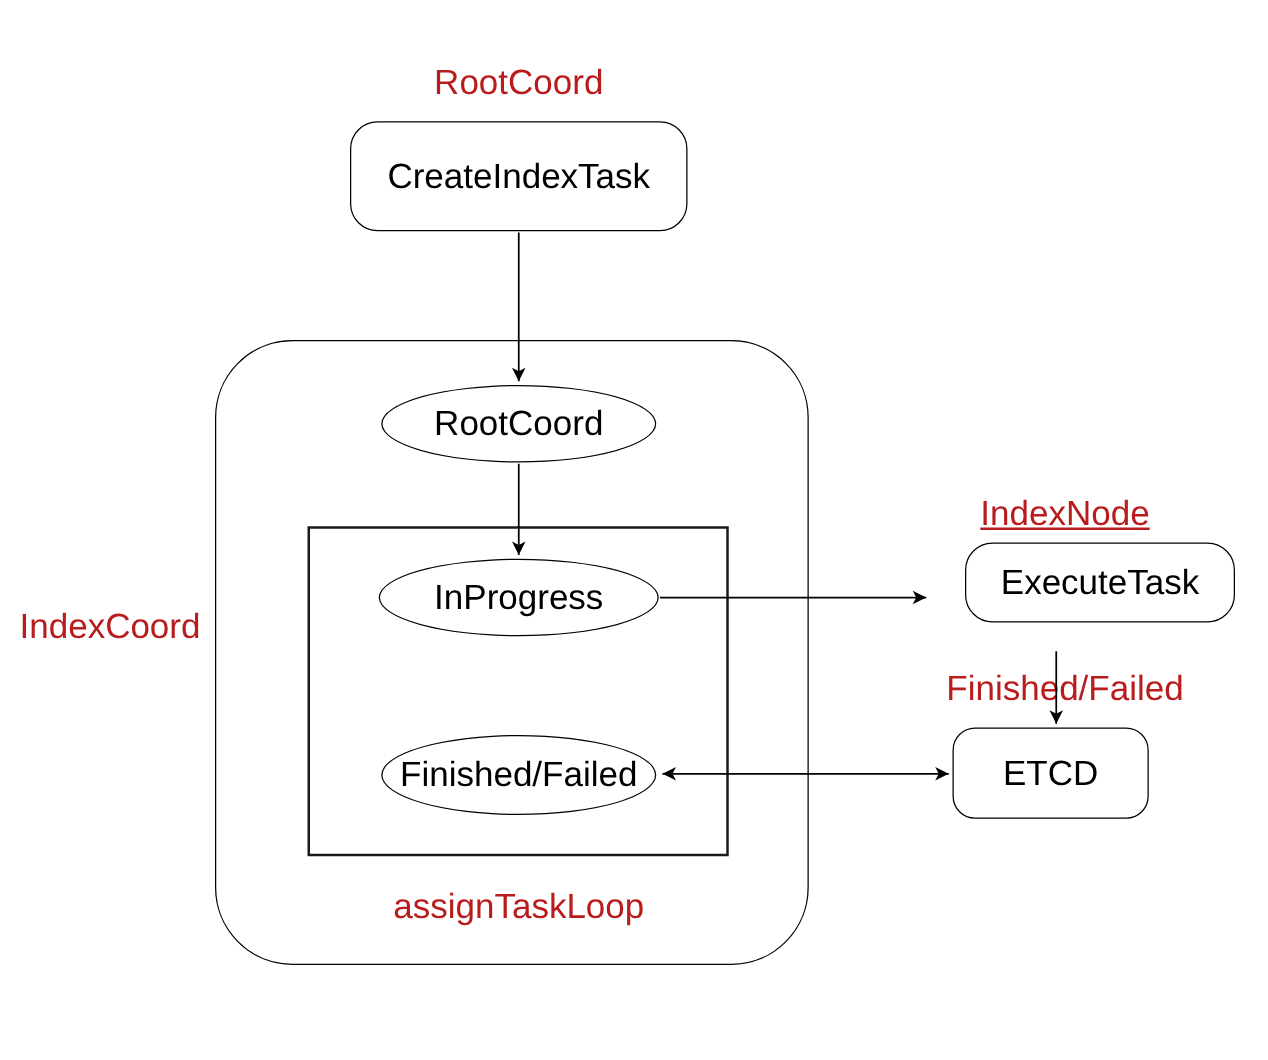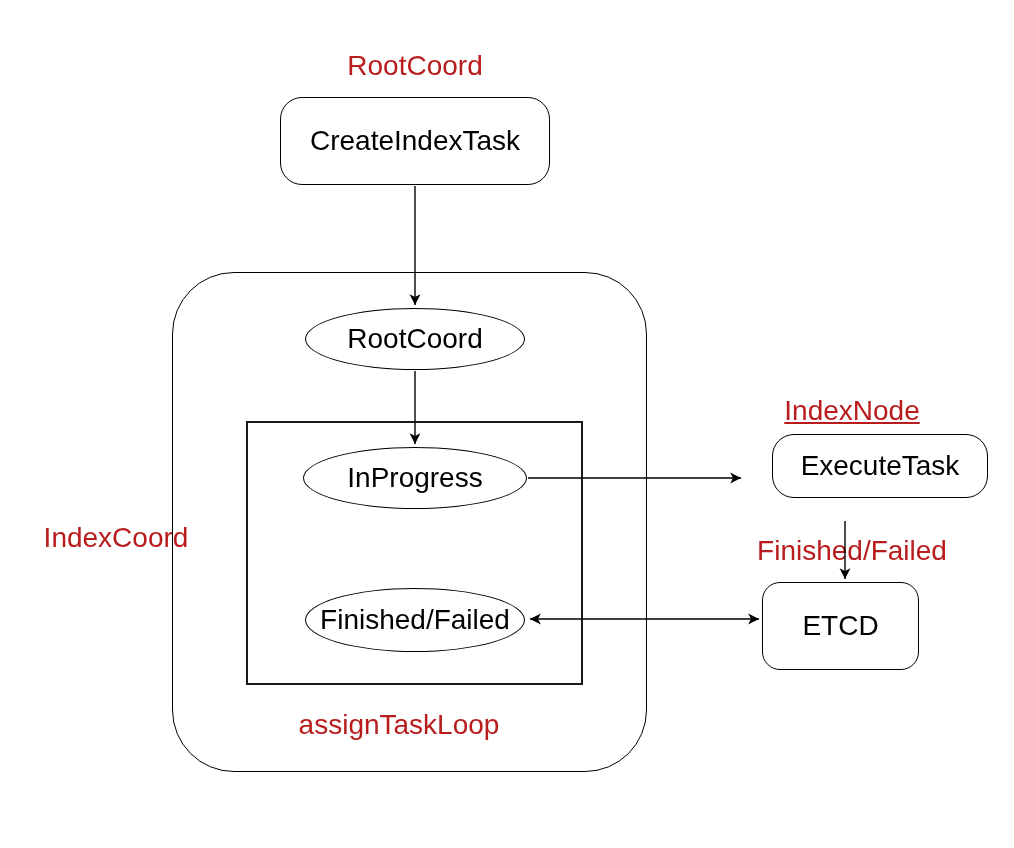--- a/index.html
+++ b/index.html
@@ -41,39 +41,39 @@
     justify-content: center;
     font-size: 28px;
     line-height: 1.2;
     white-space: nowrap;
   }
   .rect-node { border-radius: 22px; }
   .ellipse-node { border-radius: 50%; background: transparent; }
 
   #create-index-task { left: 280px; top: 97px;  width: 270px; height: 88px; }
   #execute-task      { left: 744px; top: 434px; width: 216px; height: 64px; margin-left: 28px; }
-  #etcd              { left: 762px; top: 582px; width: 157px; height: 88px; border-radius: 18px; }
+  #etcd              { left: 762px; top: 582px; width: 157px; height: 73px; border-radius: 18px; }
 
   #unissued        { left: 305px; top: 308px; width: 220px; height: 62px; }
   #in-progress     { left: 303px; top: 447px; width: 224px; height: 62px; }
   #finished-failed { left: 305px; top: 588px; width: 220px; height: 64px; }
 
   
   .lbl {
     position: absolute;
     font-size: 28px;
     line-height: 1.2;
     color: #b91c1c;
     white-space: nowrap;
     text-align: center;
   }
   #lbl-rootcoord       { left: 280px; top: 49px;  width: 270px; }
-  #lbl-indexcoord      { left: 8px;   top: 521px; width: 160px; margin-left: 28px; }
+  #lbl-indexcoord      { left: 8px;   top: 484px; width: 160px; }
   #lbl-indexnode       { left: 744px; top: 394px; width: 216px; text-decoration: underline; }
-  #lbl-assigntaskloop  { left: 264px; top: 708px; width: 270px; }
+  #lbl-assigntaskloop  { left: 280px; top: 708px; width: 270px; }
   #lbl-peekclient      { left: 577px; top: 442px; width: 160px; }
   #lbl-finished-failed { left: 744px; top: 534px; width: 216px; }
   #lbl-watch           { left: 586px; top: 580px; width: 120px; }
 
   
   #edges {
     position: absolute;
     left: 0; top: 0;
     width: 1014px; height: 848px;
     pointer-events: none;

